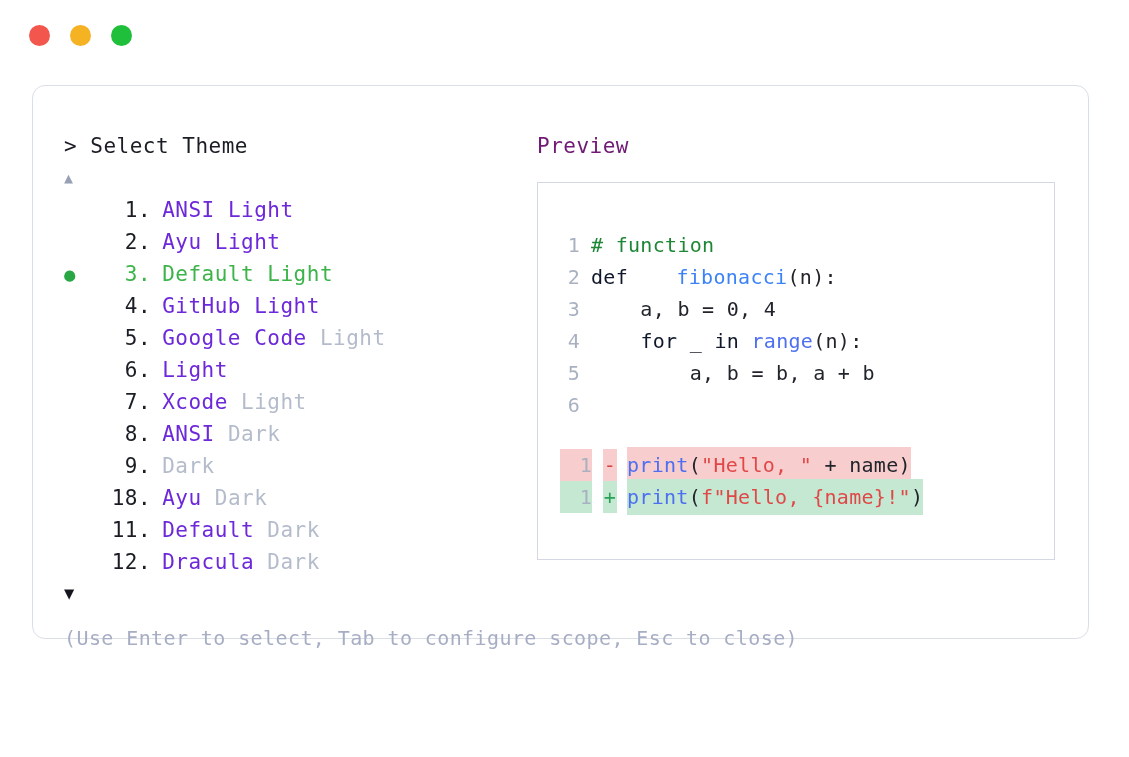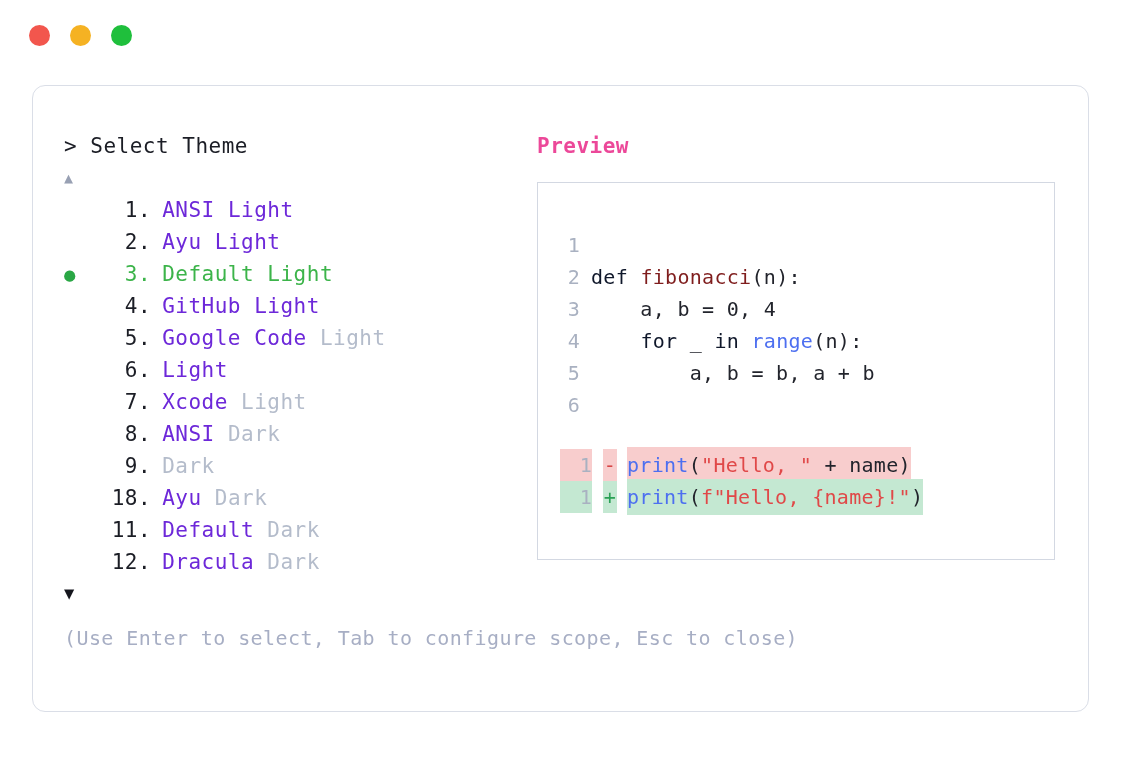--- a/index.html
+++ b/index.html
@@ -41,21 +41,21 @@
   .dot-close  { background: #f2564d; }
   .dot-min    { background: #f5b223; }
   .dot-max    { background: #1fbf3c; }
 
   
   .panel {
     position: absolute;
     left: 32px;
     top: 85px;
     width: 1057px;
-    height: 627px;
+    height: 554px;
     box-sizing: border-box;
     border: 1.5px solid #dadee7;
     border-radius: 13px;
     background: #ffffff;
   }
 
   .panel-inner {
     position: absolute;
     left: 0; top: 0;
     width: 100%;
@@ -125,23 +125,22 @@
   
   .right-col {
     position: absolute;
     left: 504px;
     top: 47px;
     width: 525px;
   }
   .preview-label {
     font-size: 21px;
     line-height: 26px;
-    color: #ec4899;
+    color: #701a75;
     letter-spacing: 0.5px;
-    font-weight: bold;
   }
   .preview-box {
     margin-top: 23px;
     width: 518px;
     height: 378px;
     box-sizing: border-box;
     border: 1.5px solid #d3d8e2;
     background: #ffffff;
     padding: 46px 0 0 0;
   }
@@ -159,21 +158,21 @@
     width: 20px;
     flex: 0 0 20px;
     text-align: right;
     color: #a9b1c1;
     margin-right: 11px;
   }
   .code-text { color: #22242c; }
 
   .tok-comment  { color: #1e8735; }
   .tok-keyword  { color: #0f172a; }
-  .tok-func     { color: #7f1d1d; }
+  .tok-func     { color: #3b82f6; margin-left: 36px; }
   .tok-builtin  { color: #4d6ff0; }
   .tok-string   { color: #e04848; }
   .tok-plain    { color: #22242c; }
 
   .diff-block { margin-top: 26px; }
   .diff-line { padding-left: 22px; }
   .diff-sign { width: 14px; flex: 0 0 14px; text-align: center; margin-right: 10px; }
   .diff-hl {
     display: inline-block;
     padding: 2px 0;
@@ -230,21 +229,21 @@
             <div class="theme-row"><span class="bullet-cell"></span><span class="num-cell">11</span><span class="dotsep">.</span><span class="name-cell">Default </span><span class="variant-muted">Dark</span></div>
             <div class="theme-row"><span class="bullet-cell"></span><span class="num-cell">12</span><span class="dotsep">.</span><span class="name-cell">Dracula </span><span class="variant-muted">Dark</span></div>
           </div>
         <div class="scroll-arrow arrow-down">▼</div>
       </div>
 
       <div class="right-col">
         <div class="preview-label">Preview</div>
         <div class="preview-box">
           <div>
-              <div class="code-line"><span class="lineno">1</span></div>
+              <div class="code-line"><span class="lineno">1</span><span class="code-text"><span class="tok-comment"># function</span></span></div>
               <div class="code-line"><span class="lineno">2</span><span class="code-text"><span class="tok-keyword">def </span><span class="tok-func">fibonacci</span><span class="tok-plain">(n):</span></span></div>
               <div class="code-line"><span class="lineno">3</span><span class="code-text"><span class="tok-plain">    a, b = 0, 4</span></span></div>
               <div class="code-line"><span class="lineno">4</span><span class="code-text"><span class="tok-plain">    </span><span class="tok-keyword">for</span><span class="tok-plain"> _ </span><span class="tok-keyword">in</span><span class="tok-plain"> </span><span class="tok-builtin">range</span><span class="tok-plain">(n):</span></span></div>
               <div class="code-line"><span class="lineno">5</span><span class="code-text"><span class="tok-plain">        a, b = b, a + b</span></span></div>
               <div class="code-line"><span class="lineno">6</span></div>
             </div>
           <div class="diff-block">
               <div class="code-line diff-line diff-del"><span class="lineno">1</span><span class="diff-sign">-</span><span class="diff-hl"><span class="tok-builtin">print</span><span class="tok-plain">(</span><span class="tok-string">"Hello, "</span><span class="tok-plain"> + name)</span></span></div>
               <div class="code-line diff-line diff-add"><span class="lineno">1</span><span class="diff-sign">+</span><span class="diff-hl"><span class="tok-builtin">print</span><span class="tok-plain">(</span><span class="tok-string">f"Hello, {name}!"</span><span class="tok-plain">)</span></span></div>
             </div>

